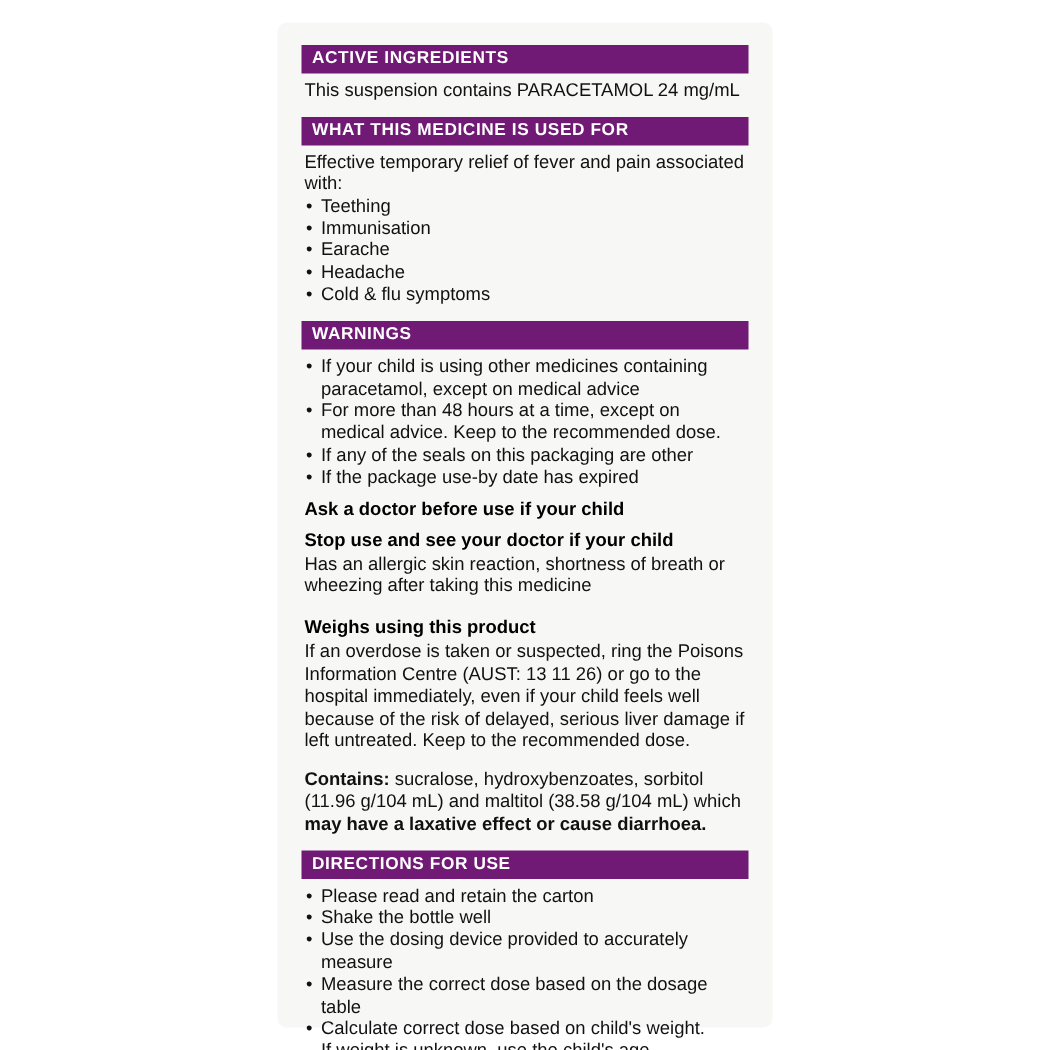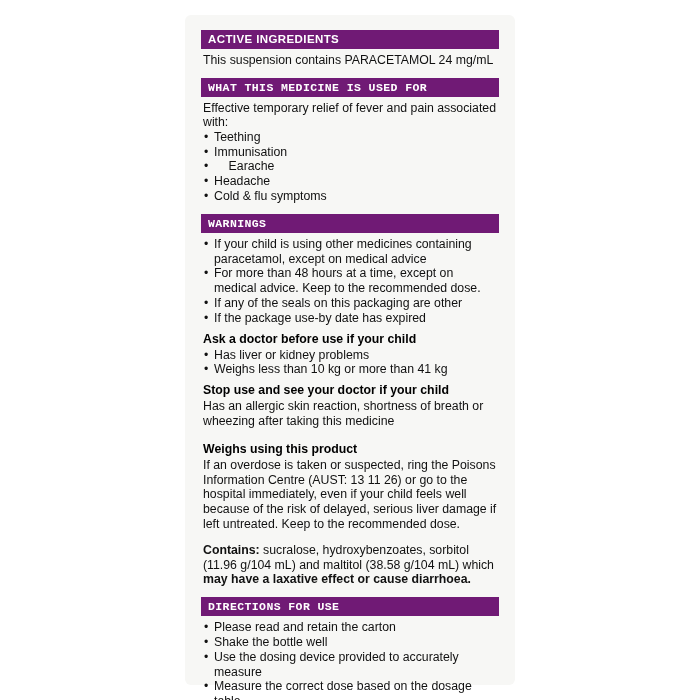--- a/index.html
+++ b/index.html
@@ -32,21 +32,20 @@
     color: #ffffff;
     font-size: 11.5px;
     font-weight: bold;
     letter-spacing: 0.4px;
     padding: 3px 6px 3px 7px;
     margin: 0 0 4px 0;
     line-height: 13px;
   }
   .band.spaced {
     margin-top: 10px;
-    font-family: Liberation Mono, monospace;
   }
   .body-text {
     color: #111111;
     font-size: 12.3px;
     line-height: 14.6px;
     margin: 0 0 0 2px;
   }
   .bold-line {
     font-weight: bold;
     color: #000000;
@@ -96,21 +95,21 @@
     box-sizing: border-box;
   }
   .col-row .cell:before {
     content: "\2022";
     position: absolute;
     left: 1px;
     top: 0;
   }
   .c1 { width: 82px; }
   .c2 { width: 130px; }
-  .c3 { width: 86px; text-align: center; }
+  .c3 { width: 86px; }
   .para {
     color: #111111;
     font-size: 12.3px;
     line-height: 14.8px;
     margin: 2px 0 0 2px;
   }
   .para.tight {
     margin-top: 1px;
   }
   .para .b {
@@ -145,24 +144,20 @@
     <div class="band spaced">WARNINGS</div>
 
     <ul class="bullets">
       <li>If your child is using other medicines containing paracetamol, except on medical advice</li>
       <li>For more than 48 hours at a time, except on medical advice. Keep to the recommended dose.</li>
       <li>If any of the seals on this packaging are other</li>
       <li>If the package use-by date has expired</li>
     </ul>
 
     <div class="bold-line">Ask a doctor before use if your child</div>
-    <ul class="bullets">
-      <li>Has liver or kidney problems</li>
-      <li>Weighs less than 10 kg or more than 41 kg</li>
-    </ul>
 
     <div class="bold-line">Stop use and see your doctor if your child</div>
     <div class="para tight">Has an allergic skin reaction, shortness of breath or wheezing after taking this medicine</div>
 
     <div class="gap-s"></div>
 
     <div class="bold-line">Weighs using this product</div>
     <div class="para tight">If an overdose is taken or suspected, ring the Poisons Information Centre (AUST: 13 11 26) or go to the hospital immediately, even if your child feels well because of the risk of delayed, serious liver damage if left untreated. Keep to the recommended dose.</div>
 
     <div class="gap-m"></div>

